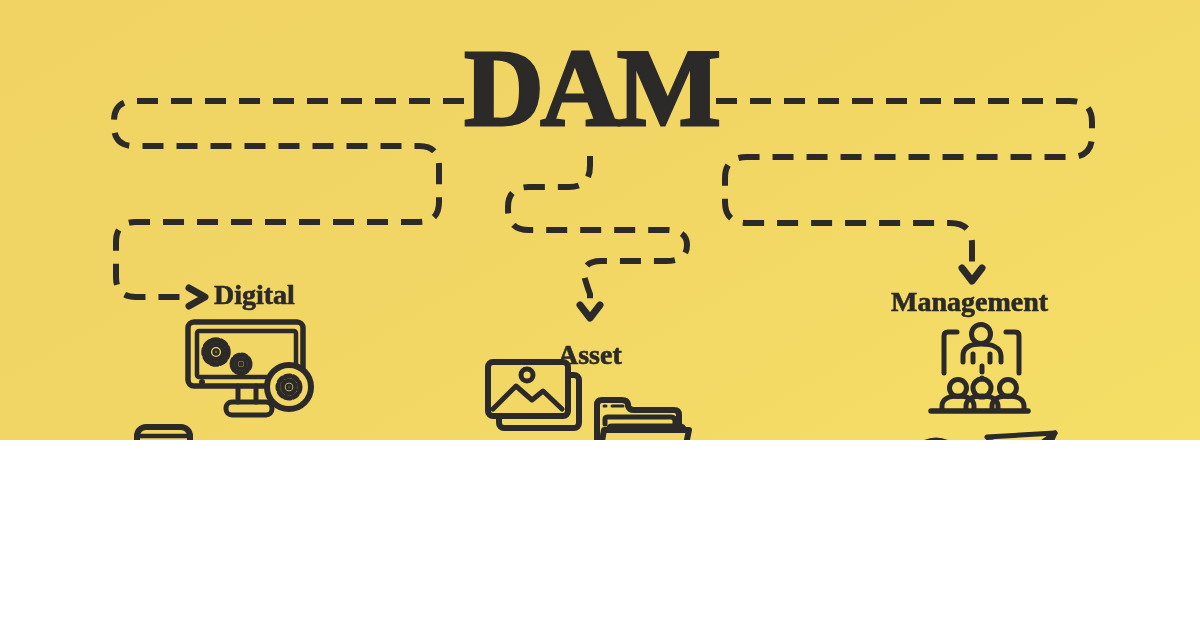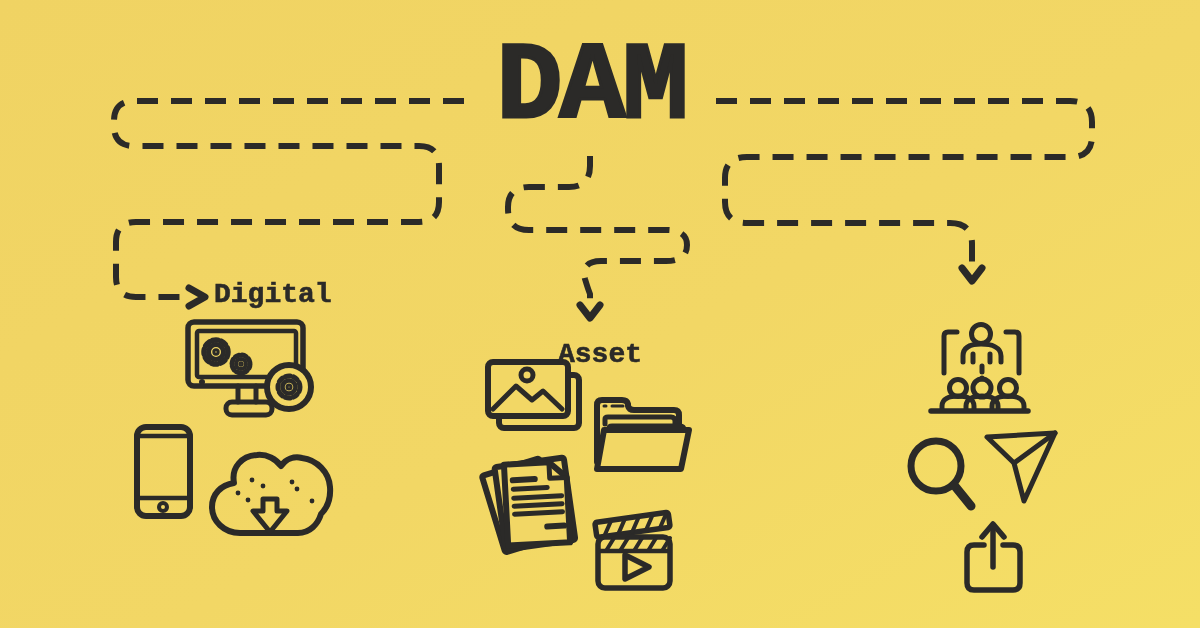--- a/index.html
+++ b/index.html
@@ -1,20 +1,20 @@
 <!DOCTYPE html>
 <html style="--bg: #f2d765; --ink: #2b2a28;"><head>
 <meta charset="utf-8">
 <style>
   :root { --bg:#f2d765; --ink:#2b2a28; }
   html,body { margin:0; padding:0; }
   .canvas {
-    position:relative; width:1200px; height:628px; overflow:hidden;
+    position:relative; width:1200px; height:440px; overflow:hidden;
     background: linear-gradient(150deg, #f0d363 0%, var(--bg) 55%, #f5df66 100%);
-    font-family:Liberation Mono, monospace;
+    font-family:Liberation Serif, serif;
   }
   .title {
     position:absolute; left:0; width:1182px; top:33px; margin:0;
     text-align:center; font-size:110px; line-height:1; font-weight:700;
     letter-spacing:-3px; color:var(--ink); -webkit-text-stroke:3px var(--ink);
   }
   .label {
     position:absolute; margin:0; font-size:28px; font-weight:700; line-height:1.1;
     color:var(--ink); -webkit-text-stroke:0.6px var(--ink); white-space:nowrap;
   }
@@ -169,14 +169,15 @@
 
     <g>
       <path class="s" stroke-width="5.5" d="M 984 545 H 974 Q 967 545 967 552 V 583 Q 967 590 974 590 H 1013 Q 1020 590 1020 583 V 552 Q 1020 545 1013 545 H 1003"></path>
       <path class="s" stroke-width="5.5" d="M 993 567 V 528"></path>
       <path class="s" stroke-width="5.5" d="M 982 537 L 993 524 L 1004 537"></path>
     </g>
   </svg>
 
   <p class="label label-digital">Digital</p>
   <p class="label label-asset">Asset</p>
+  <p class="label label-management">Management</p>
 
 </div>
 
 </body></html>

